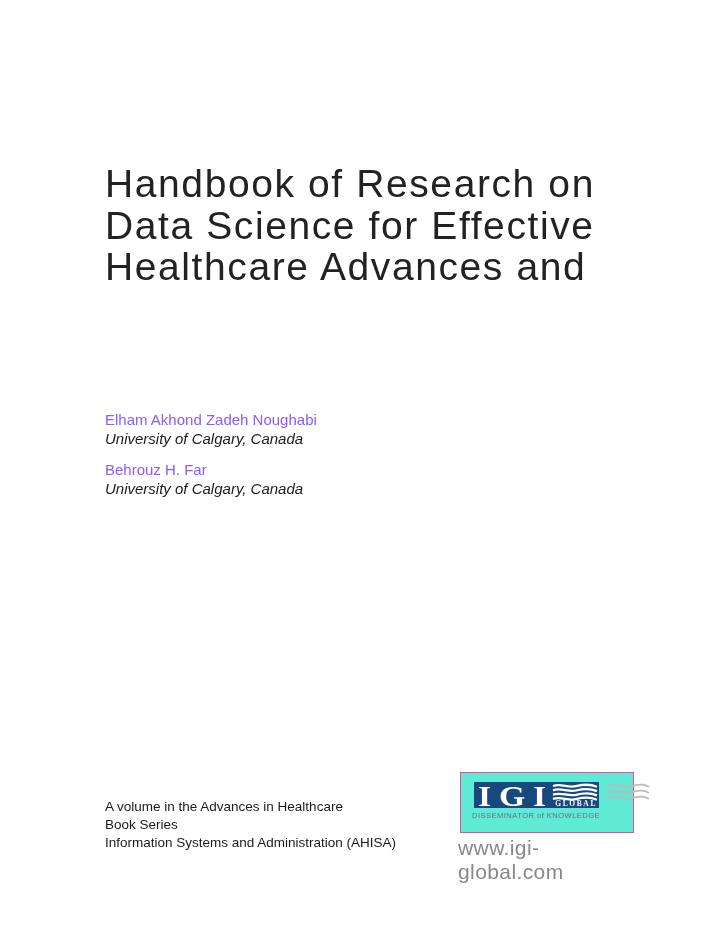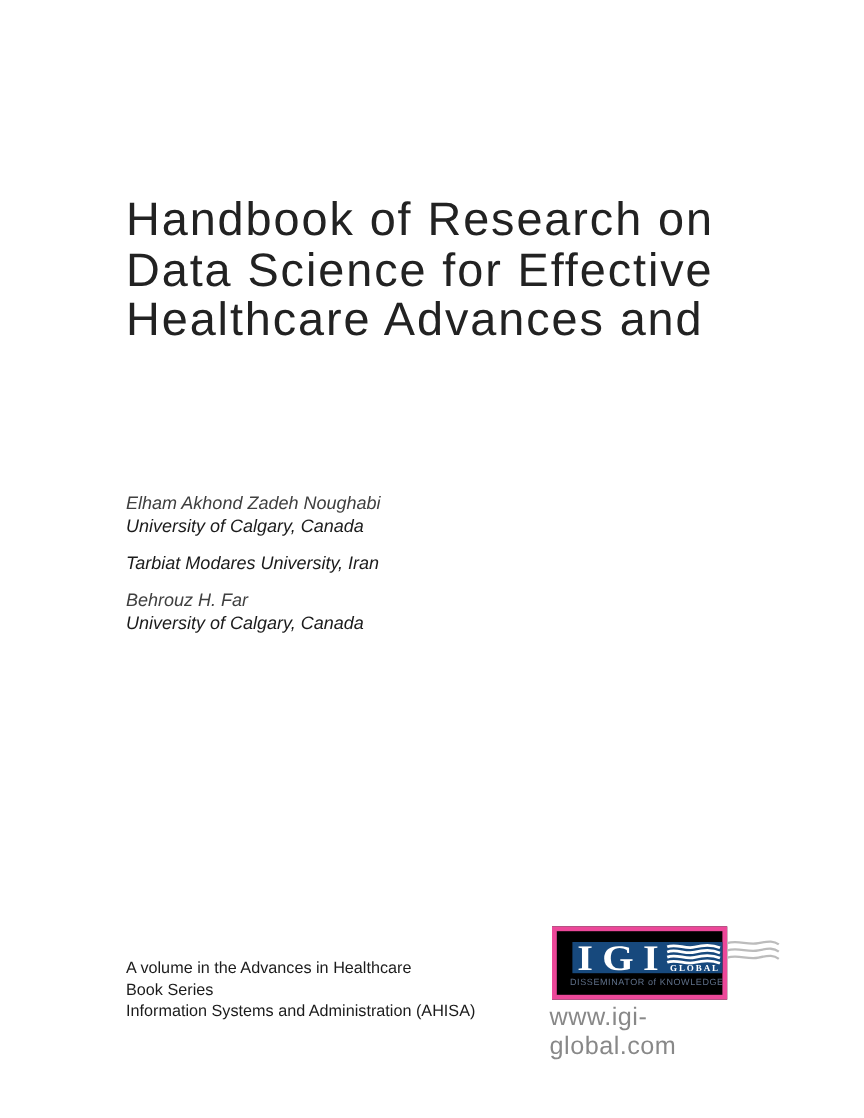--- a/index.html
+++ b/index.html
@@ -28,42 +28,42 @@
 
   
   .editors {
     position: absolute;
     left: 105px;
     top: 410px;
     font-size: 15px;
     line-height: 19px;
   }
   .editor { margin-bottom: 12px; }
-  .editor .name { color: #404040; font-style: italic; }
+  .editor .name { color: #8b5cf6; }
   .editor .affiliation { font-style: italic; color: #1b1b1b; }
 
   
   .series {
     position: absolute;
     left: 105px;
     top: 798px;
     font-size: 13.5px;
     line-height: 18px;
     color: #1b1b1b;
   }
 
   
   .logo-box {
     position: absolute;
     left: 460px;
     top: 772px;
-    width: 146px;
+    width: 174px;
     height: 61px;
-    background: #000000;
-    border: 4px solid #ec4899;
+    background: #5eead4;
+    border: 1px solid #ec4899;
   }
   .logo-blue {
     position: absolute;
     left: 13px;
     top: 9px;
     width: 125px;
     height: 26px;
     background: var(--brand-blue, #17497d);
   }
   .logo-acronym {
@@ -130,21 +130,20 @@
     <div>Data Science for Effective</div>
     <div>Healthcare Advances and</div>
   </div>
 
   <div class="editors">
     <div class="editor">
       <div class="name">Elham Akhond Zadeh Noughabi</div>
       <div class="affiliation">University of Calgary, Canada</div>
     </div>
     <div class="editor">
-      <div class="affiliation">Tarbiat Modares University, Iran</div>
     </div>
     <div class="editor">
       <div class="name">Behrouz H. Far</div>
       <div class="affiliation">University of Calgary, Canada</div>
     </div>
   </div>
 
   <div class="series">
     <div>A volume in the Advances in Healthcare</div>
     <div>Book Series</div>

